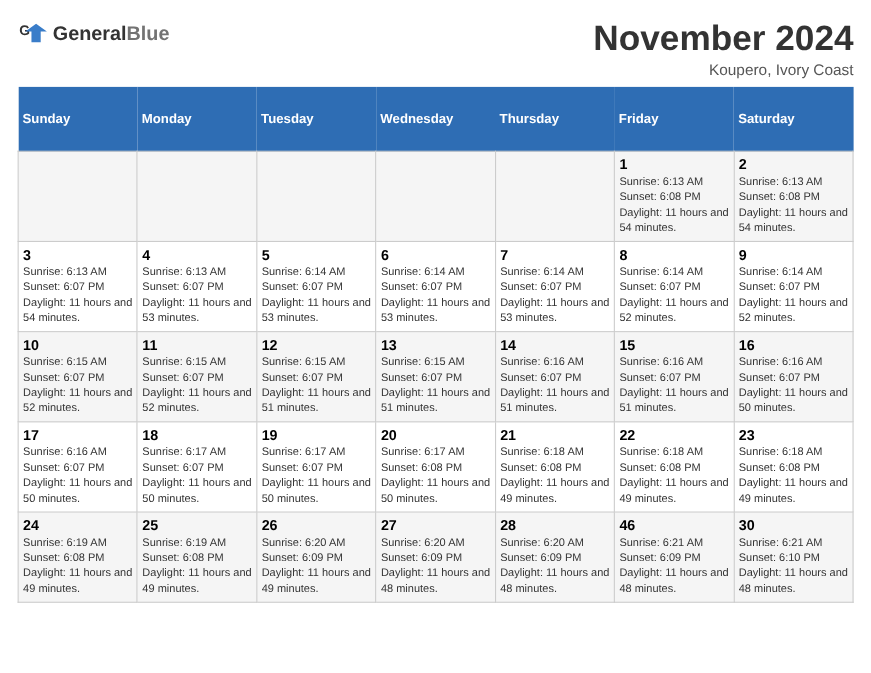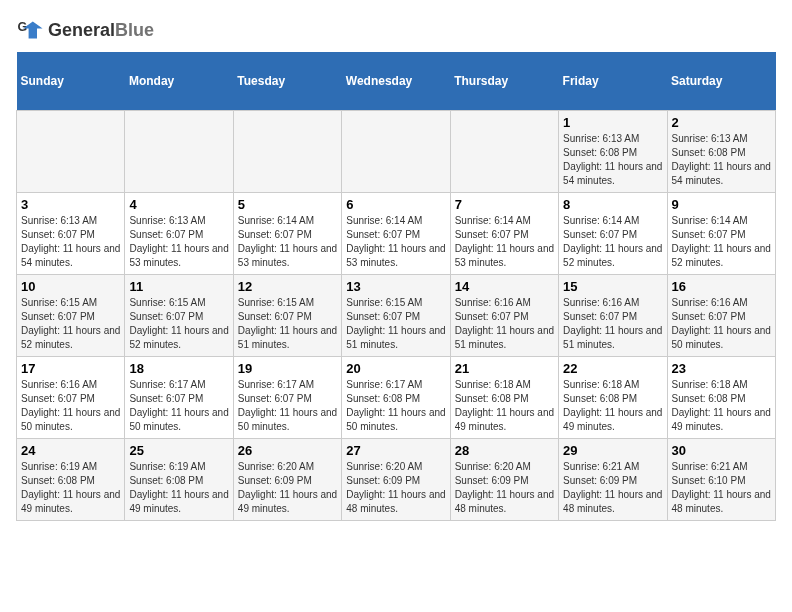--- a/index.html
+++ b/index.html
@@ -95,20 +95,24 @@
 <div class="header-area">
   <div class="logo">
     <svg class="logo-icon" viewBox="0 0 40 40">
       <text x="2" y="22" font-size="18" font-weight="bold" fill="#333">G</text>
       <polygon points="24,8 38,18 30,18 30,32 18,32 18,18 10,18" fill="#3a7dc9"></polygon>
     </svg>
     <div>
       <span class="logo-text-general">General</span><span class="logo-text-blue">Blue</span>
     </div>
   </div>
+  <div class="title-area">
+    <div class="main-title">November 2024</div>
+    <div class="subtitle">Koupero, Ivory Coast</div>
+  </div>
 </div>
 
 <table>
   <thead>
     <tr>
     <th>Sunday</th>
         <th>Monday</th>
         <th>Tuesday</th>
         <th>Wednesday</th>
         <th>Thursday</th>
@@ -237,21 +241,21 @@
         </td>
         <td>
           <span class="day-number">27</span>
           <div class="day-detail">Sunrise: 6:20 AM<br>Sunset: 6:09 PM<br>Daylight: 11 hours and 48 minutes.</div>
         </td>
         <td>
           <span class="day-number">28</span>
           <div class="day-detail">Sunrise: 6:20 AM<br>Sunset: 6:09 PM<br>Daylight: 11 hours and 48 minutes.</div>
         </td>
         <td>
-          <span class="day-number">29</span>
+          <span class="day-number">46</span>
           <div class="day-detail">Sunrise: 6:21 AM<br>Sunset: 6:09 PM<br>Daylight: 11 hours and 48 minutes.</div>
         </td>
         <td>
           <span class="day-number">30</span>
           <div class="day-detail">Sunrise: 6:21 AM<br>Sunset: 6:10 PM<br>Daylight: 11 hours and 48 minutes.</div>
         </td>
       </tr>
     </tbody>
 </table>
 

